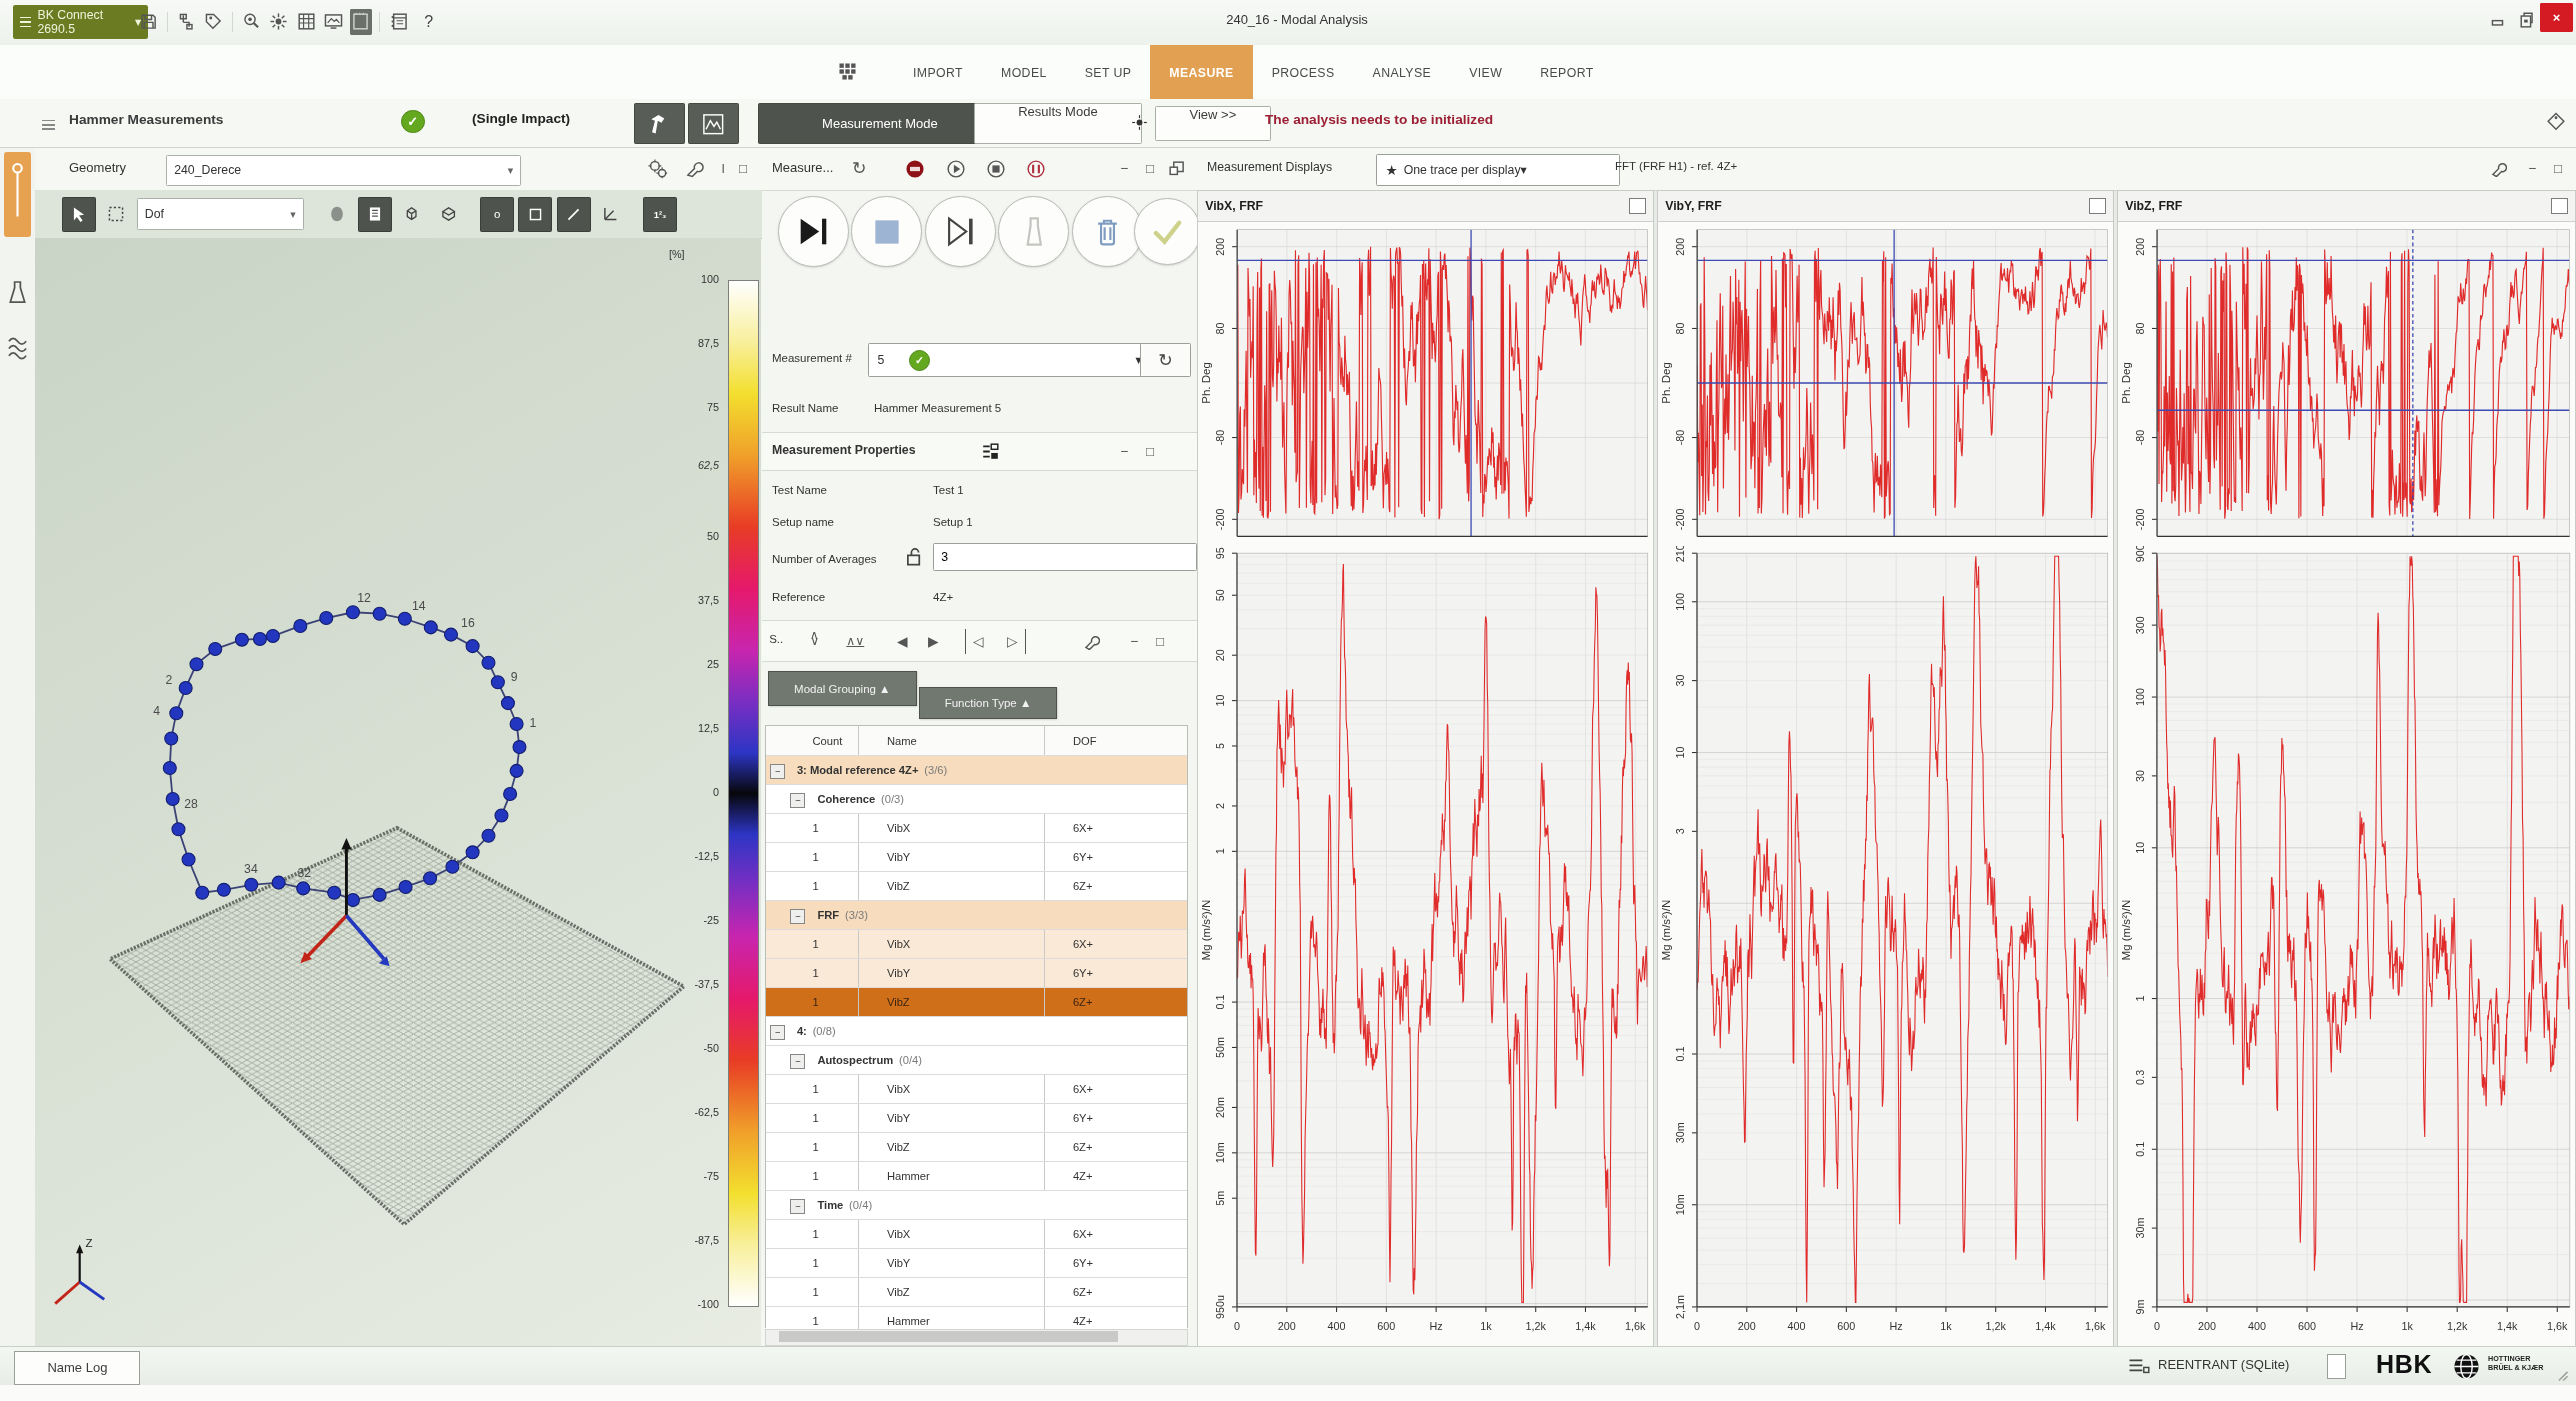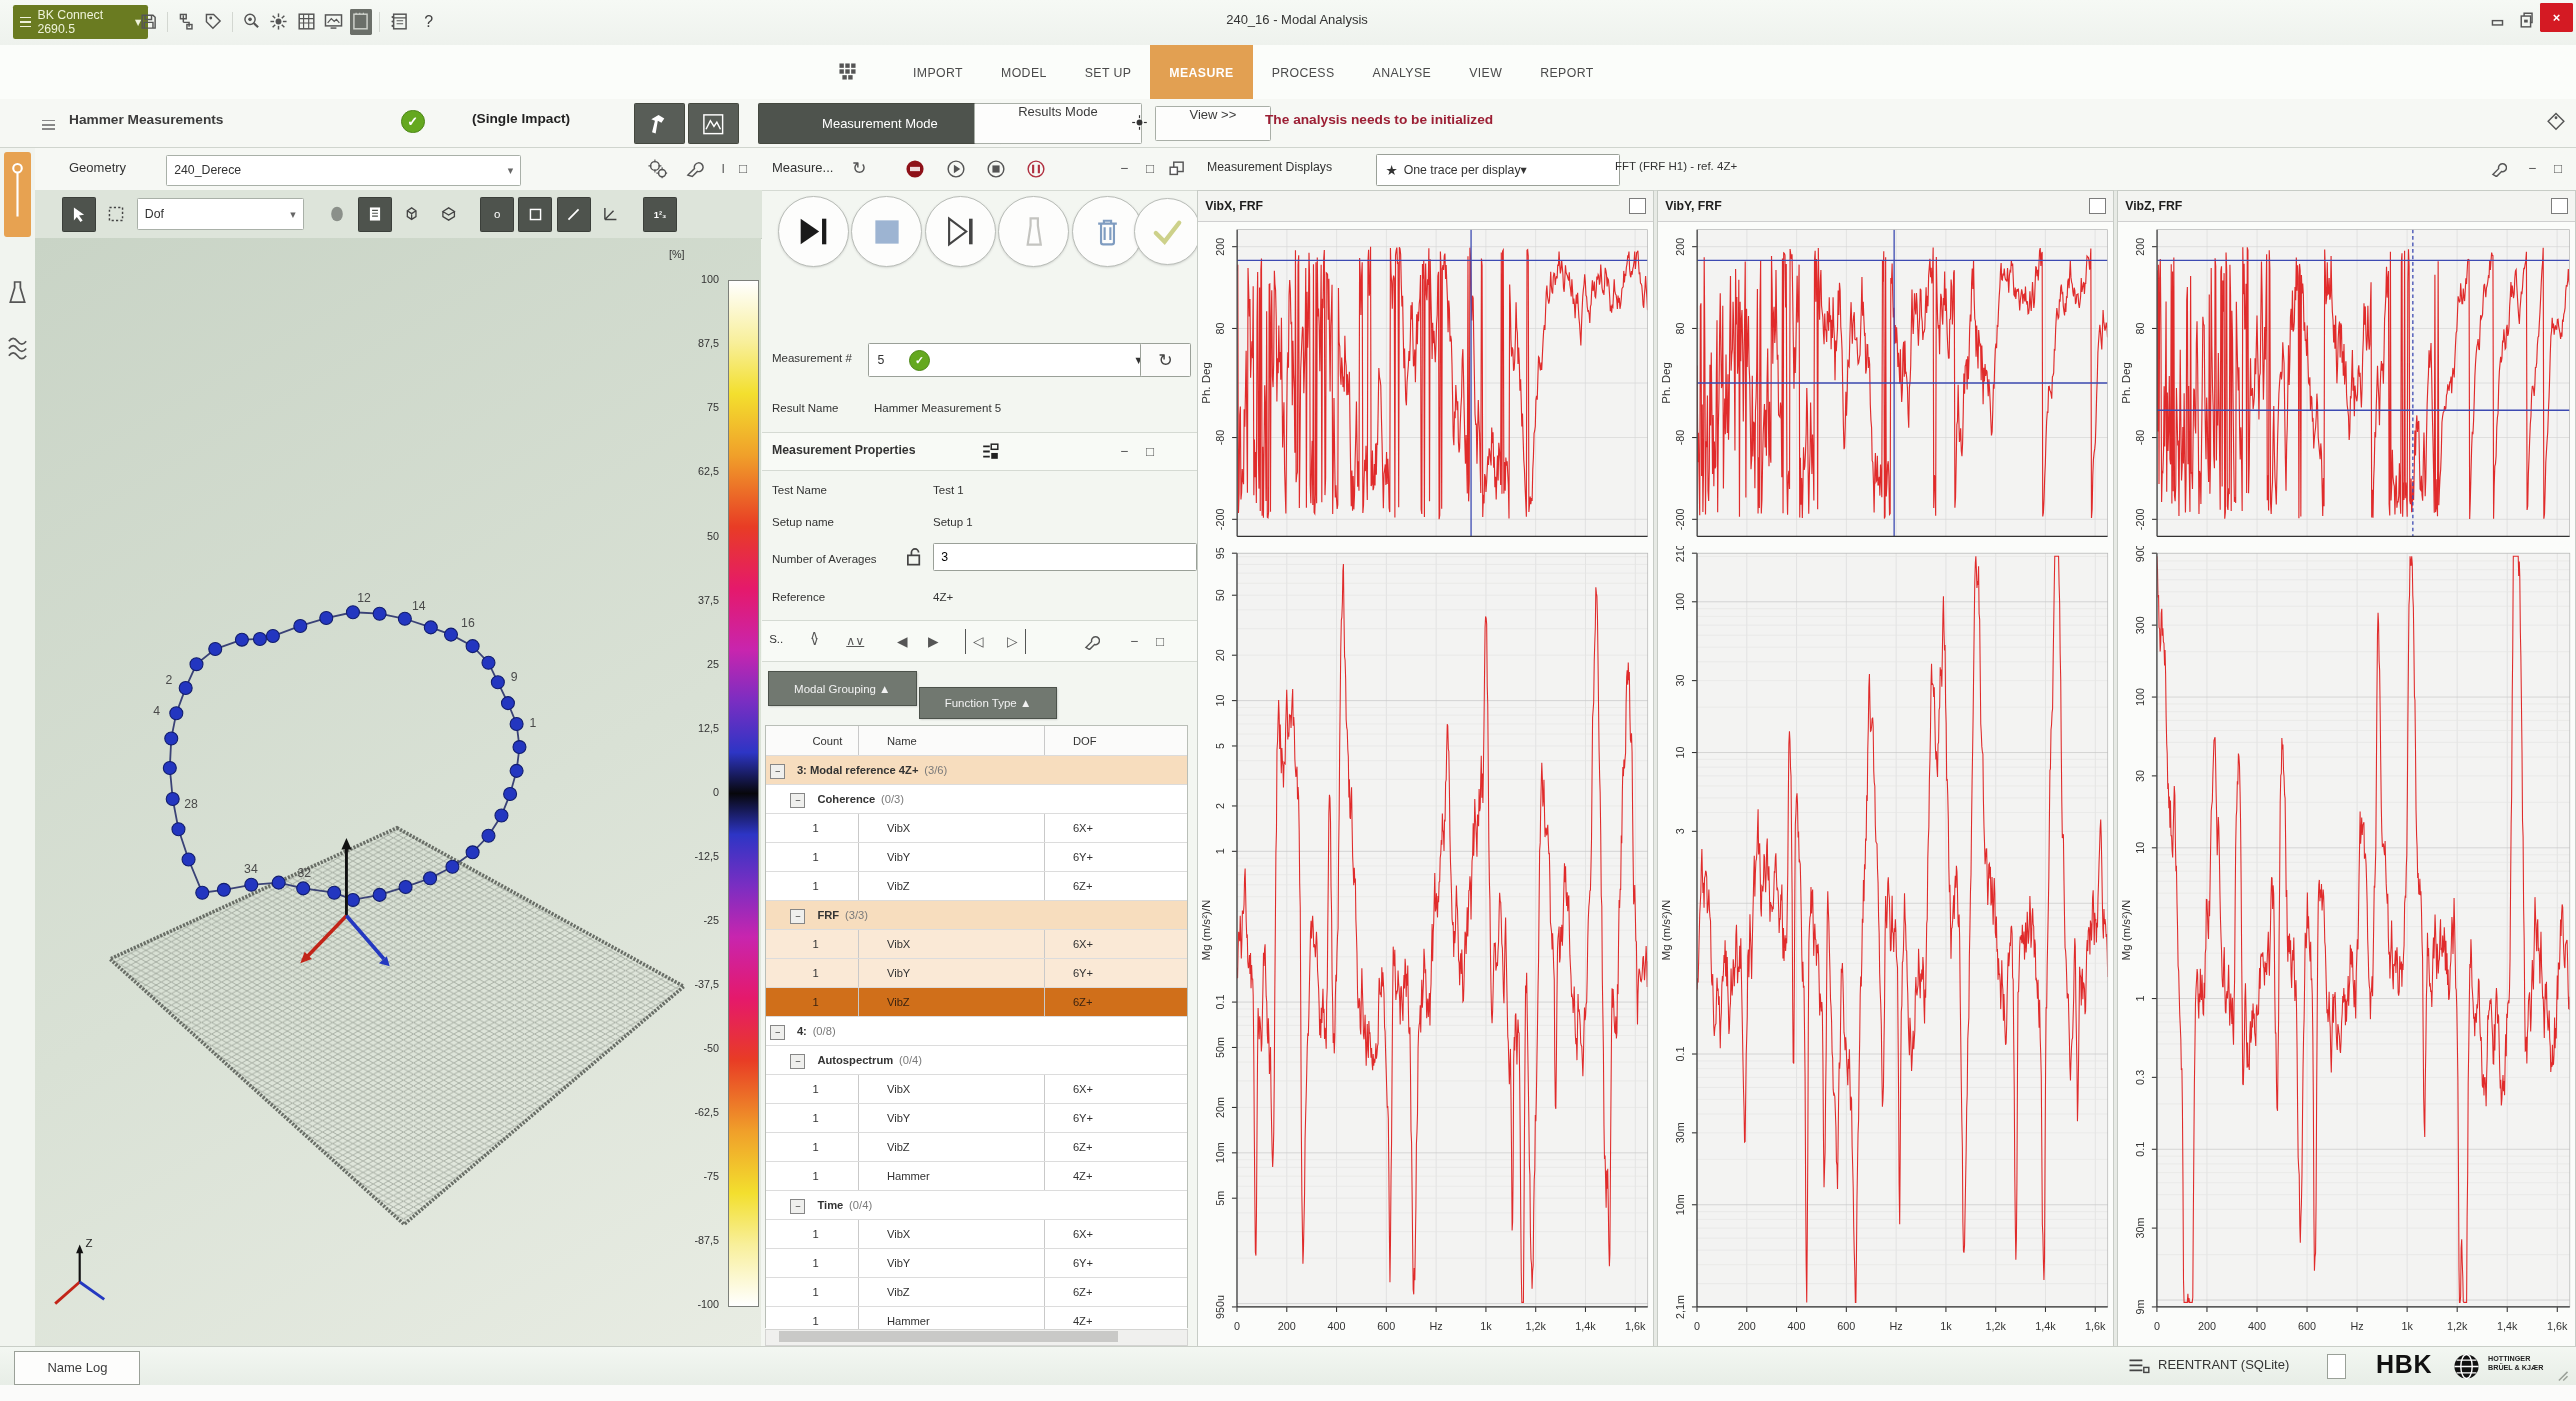--- a/index.html
+++ b/index.html
@@ -459,21 +459,21 @@
           <path d="M62 1448 L96 1472" stroke="#2438c0" stroke-width="4"></path>
           <text x="70" y="1400" font-size="16" fill="#222" id="axis-z-label">Z</text>
         </g>
       </svg>
       <div class="cb-unit" style="left:634px;top:10px;">[%]</div>
       <div class="colorbar" style="left:693px;top:42px;height:1025px;"></div>
       <div id="cb-ticks">
           <div class="cb-tick" style="left: 634px; top: 35px;">100</div>
           <div class="cb-tick" style="left: 634px; top: 99px;">87,5</div>
           <div class="cb-tick" style="left: 634px; top: 163px;">75</div>
-          <div class="cb-tick" style="left: 634px; top: 227px;">62,5</div>
+          <div class="cb-tick" style="left: 634px; top: 221px; font-style: italic;">62,5</div>
           <div class="cb-tick" style="left: 634px; top: 292px;">50</div>
           <div class="cb-tick" style="left: 634px; top: 356px;">37,5</div>
           <div class="cb-tick" style="left: 634px; top: 420px;">25</div>
           <div class="cb-tick" style="left: 634px; top: 484px;">12,5</div>
           <div class="cb-tick" style="left: 634px; top: 548px;">0</div>
           <div class="cb-tick" style="left: 634px; top: 612px;">-12,5</div>
           <div class="cb-tick" style="left: 634px; top: 676px;">-25</div>
           <div class="cb-tick" style="left: 634px; top: 740px;">-37,5</div>
           <div class="cb-tick" style="left: 634px; top: 804px;">-50</div>
           <div class="cb-tick" style="left: 634px; top: 868px;">-62,5</div>

